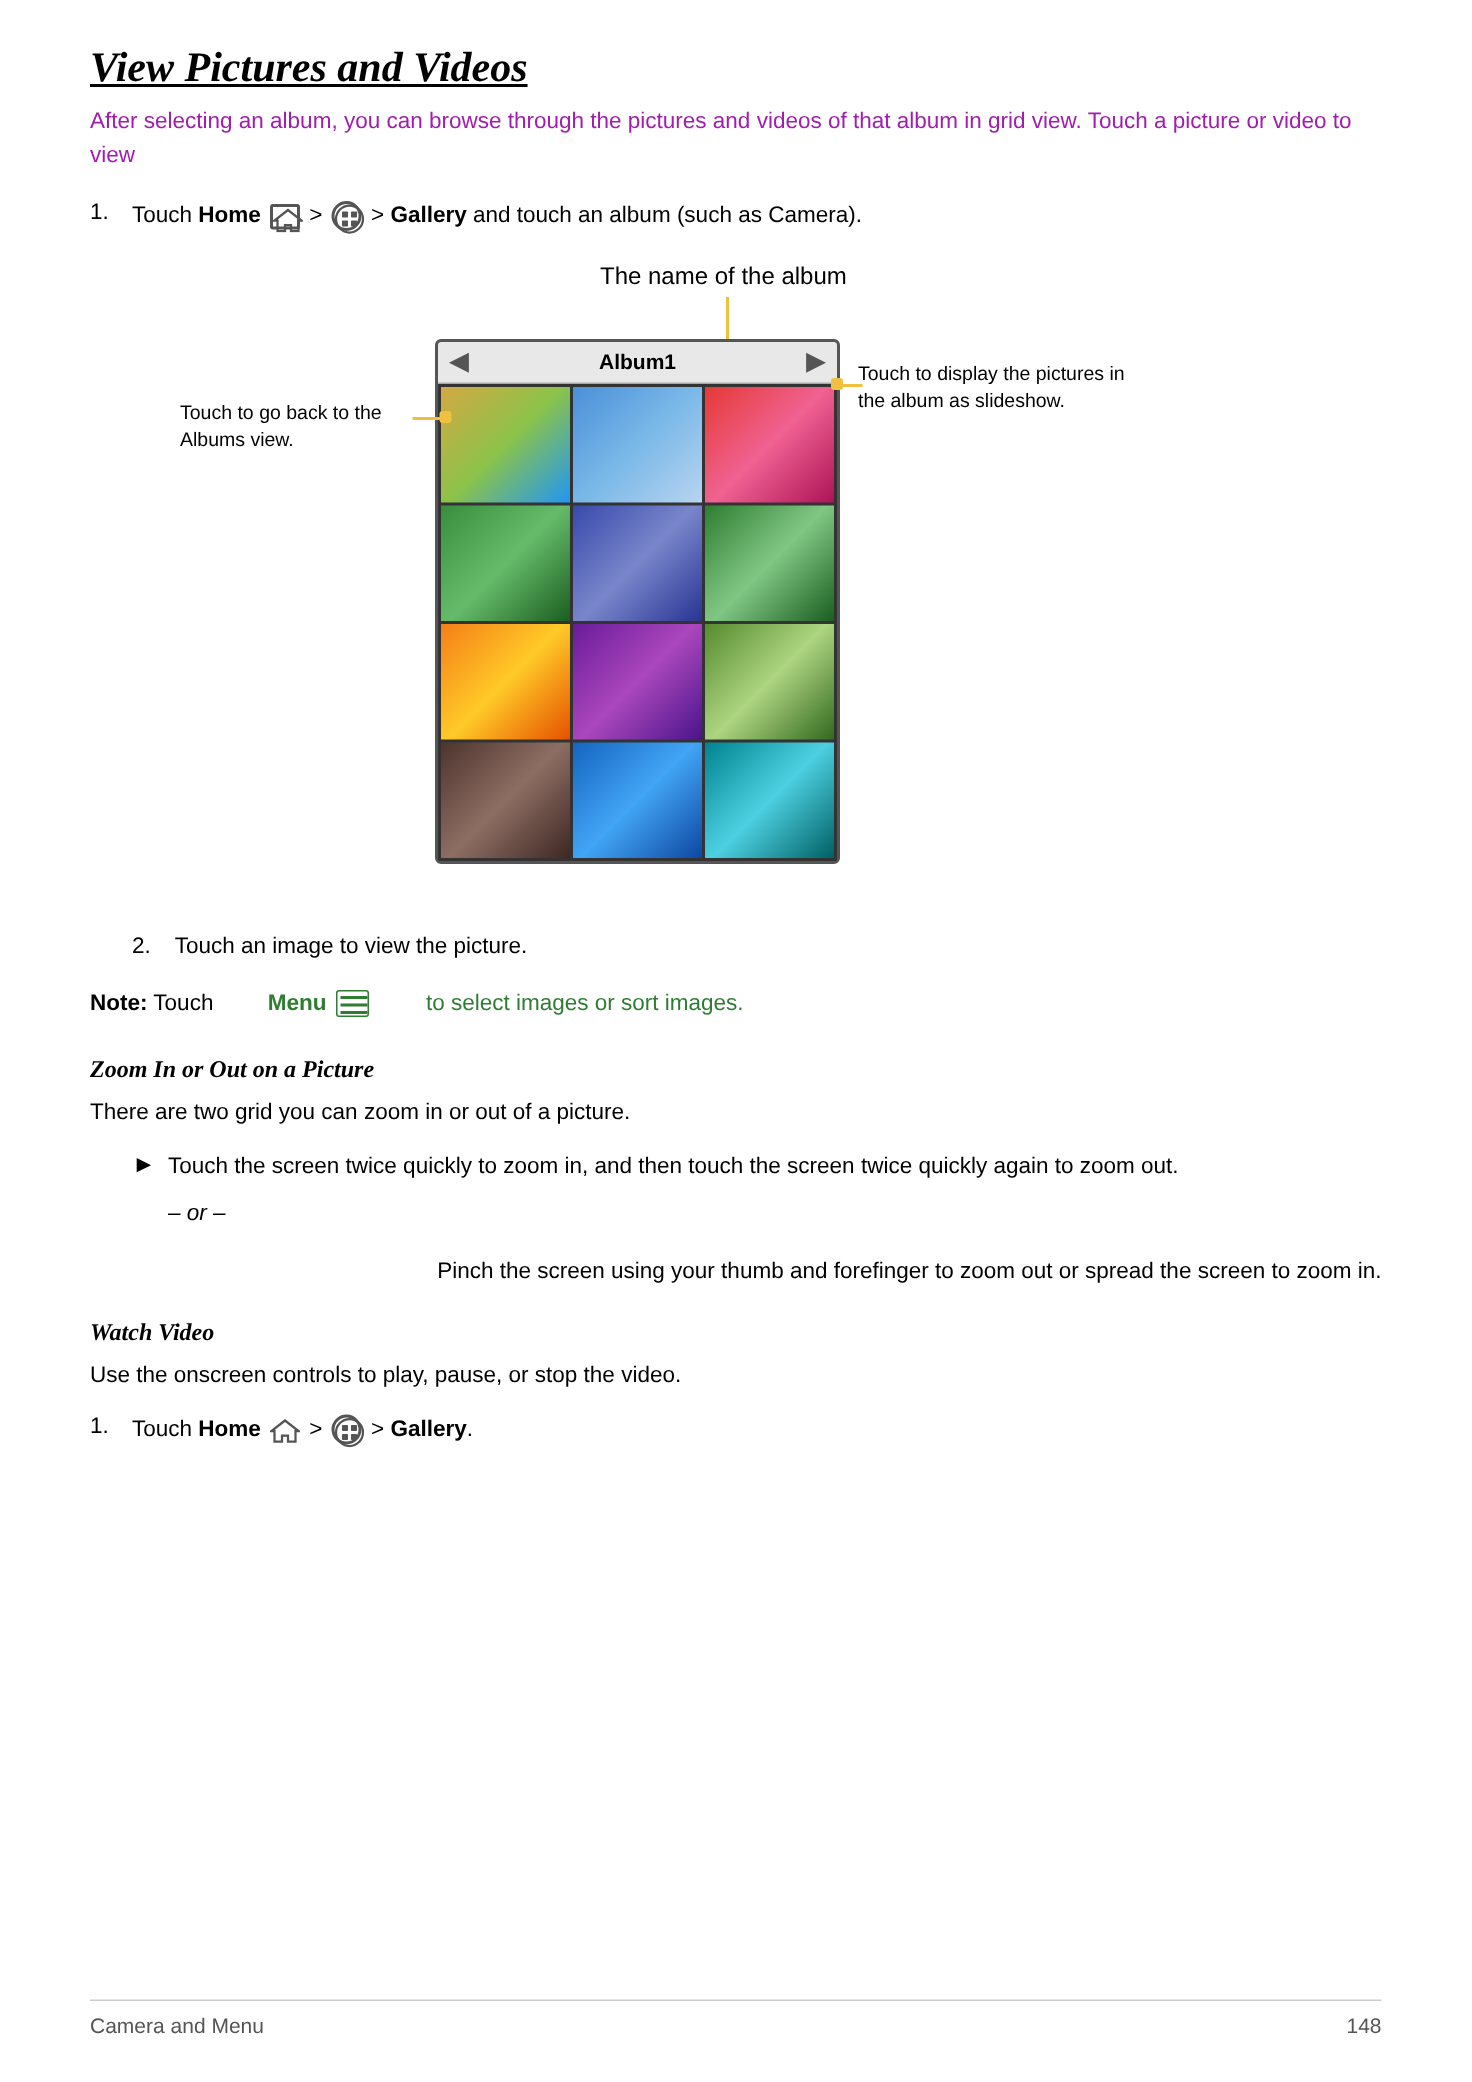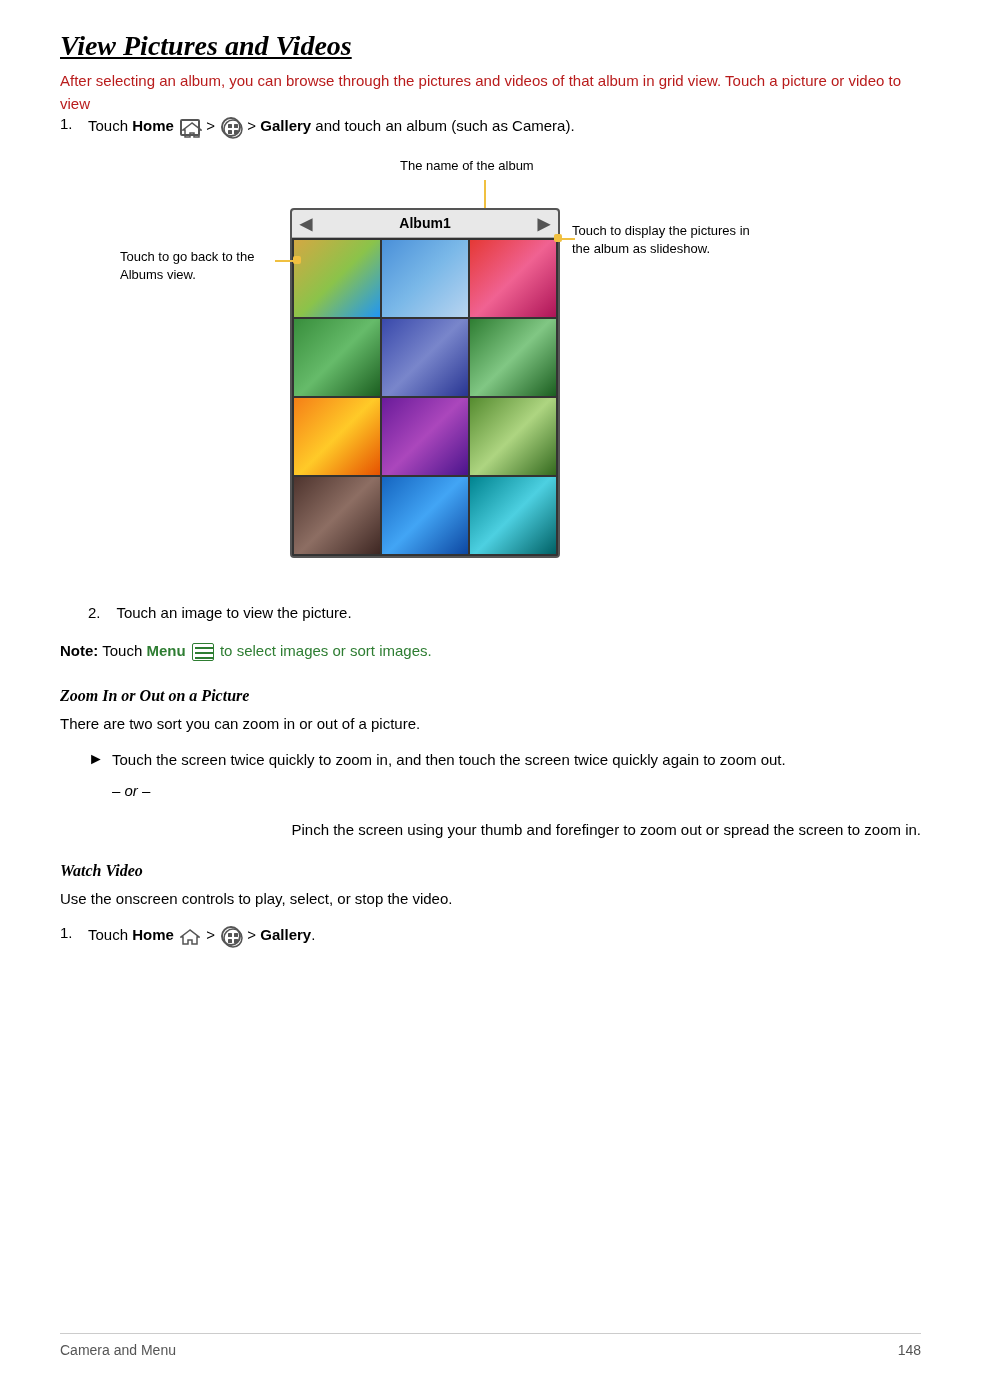--- a/index.html
+++ b/index.html
@@ -22,21 +22,22 @@
       margin-bottom: 8px;
       color: #000;
     }
     .page-title span {
       text-decoration: underline;
     }
 
     .intro-text {
       font-size: 15px;
       line-height: 1.5;
-      color: #b91c1c;
+      margin-bottom: 18px;
+      color: #a21caf;
     }
 
     .step-list {
       list-style: none;
       padding: 0;
     }
     .step-item {
       display: flex;
       align-items: flex-start;
       margin-bottom: 14px;
@@ -136,21 +137,21 @@
       font-size: 13px;
       line-height: 1.4;
       color: #000;
     }
 
     
     .label-album-name {
       position: absolute;
       top: 0px;
       left: 290px;
-      font-size: 13px;
+      font-size: 16px;
       color: #000;
     }
 
     .step2-area {
       margin-left: 28px;
       margin-top: 10px;
       margin-bottom: 16px;
       font-size: 15px;
       line-height: 1.5;
     }
@@ -159,20 +160,21 @@
       font-size: 15px;
       line-height: 1.5;
       margin-bottom: 24px;
       color: #000;
     }
     .note-label {
       font-weight: bold;
     }
     .note-green {
       color: #2e7d32;
+      margin-left: 32px;
     }
 
     .section-title {
       font-family: Georgia, 'Times New Roman', serif;
       font-style: italic;
       font-size: 16px;
       font-weight: bold;
       margin-bottom: 8px;
       color: #000;
     }
@@ -329,35 +331,35 @@
     <svg width="22" height="18" viewBox="0 0 22 18" style="display:block;">
       <rect x="2" y="3" width="18" height="2" fill="#2e7d32"></rect>
       <rect x="2" y="8" width="18" height="2" fill="#2e7d32"></rect>
       <rect x="2" y="13" width="18" height="2" fill="#2e7d32"></rect>
     </svg>
   </span>
   <span class="note-green"> to select images or sort images.</span>
 </div>
 
 <h2 class="section-title">Zoom In or Out on a Picture</h2>
-<p class="section-intro">There are two sort you can zoom in or out of a picture.</p>
+<p class="section-intro">There are two grid you can zoom in or out of a picture.</p>
 
 <ul class="bullet-list">
   <li class="bullet-item">
     <span class="bullet-arrow">►</span>
     <span class="bullet-content">Touch the screen twice quickly to zoom in, and then touch the screen twice quickly again to zoom out.</span>
   </li>
 </ul>
 
 <div class="or-text">– or –</div>
 <div class="pinch-text">Pinch the screen using your thumb and forefinger to zoom out or spread the screen to zoom in.</div>
 
 <div class="watch-section">
   <h2 class="section-title">Watch Video</h2>
-  <p class="section-intro">Use the onscreen controls to play, select, or stop the video.</p>
+  <p class="section-intro">Use the onscreen controls to play, pause, or stop the video.</p>
 
   <ol class="step-list">
     <li class="step-item">
       <span class="step-number">1.</span>
       <span class="step-content">
         <span>Touch </span><strong>Home</strong>
         
         <span style="display:inline-block;width:20px;height:17px;vertical-align:middle;margin:0 2px;">
           <svg width="20" height="17" viewBox="0 0 20 17" style="display:block;">
             <polygon points="10,2 1,9 3,9 3,16 8,16 8,12 12,12 12,16 17,16 17,9 19,9" fill="none" stroke="#555" stroke-width="1.5"></polygon>

